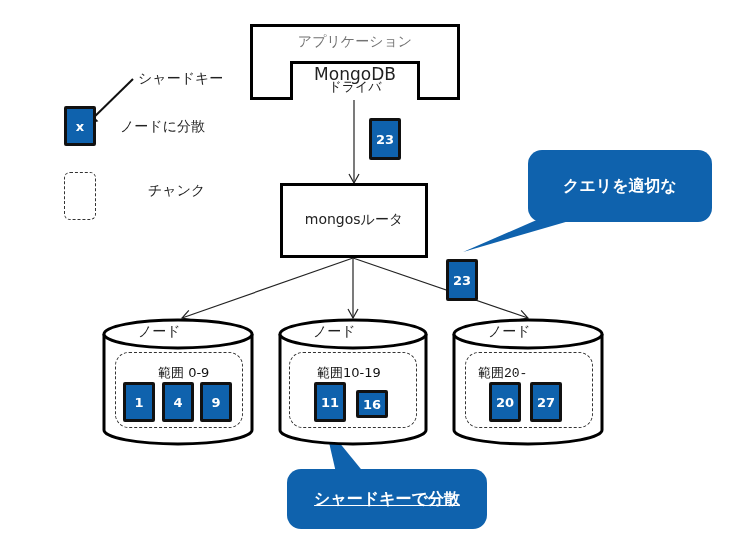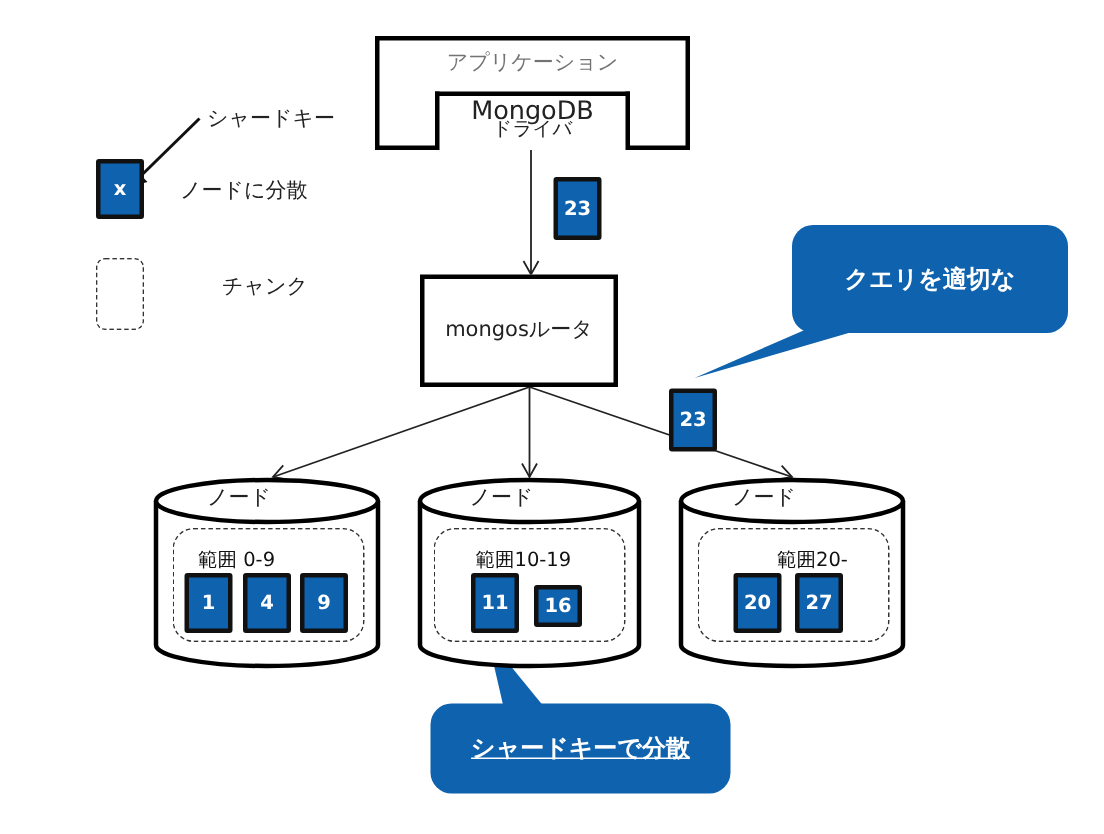--- a/index.html
+++ b/index.html
@@ -62,42 +62,42 @@
 <div class="box" style="left:250px;top:24px;width:210px;height:76px;">
   <div style="position:absolute;left:0;right:0;top:6px;text-align:center;font-size:14px;color:#737373;">アプリケーション</div>
 </div>
 <div class="box" style="left:290px;top:61px;width:130px;height:39px;border-bottom:none;">
   <div style="position:absolute;left:0;right:0;top:4px;text-align:center;font-size:17px;line-height:13px;color:#222;">MongoDB</div>
   <div style="position:absolute;left:0;right:0;top:16px;text-align:center;font-size:13px;line-height:13px;color:#222;">ドライバ</div>
 </div>
 
 <div class="doc" style="left:369px;top:118px;width:32px;height:42px;">23</div>
 
-<div class="box" style="left:280px;top:183px;width:132px;height:75px;">
+<div class="box" style="left:280px;top:183px;width:148px;height:75px;">
   <div style="position:absolute;left:0;right:0;top:25px;text-align:center;font-size:14px;color:#222;">mongosルータ</div>
 </div>
 
 <div class="doc" style="left:446px;top:259px;width:32px;height:42px;">23</div>
 
 <div class="callout" style="left:528px;top:150px;width:184px;height:72px;">
   <div>クエリを適切な</div>
 </div>
 
 <div class="nodelabel" style="left:138px;top:323px;">ノード</div>
 <div class="chunk" style="left:115px;top:352px;width:128px;height:76px;"></div>
-<div class="range" style="left:132px;top:364px;">範囲 0-9</div>
+<div class="range" style="left:158px;top:364px;">範囲 0-9</div>
 <div class="doc" style="left:123px;top:382px;width:32px;height:40px;">1</div>
 <div class="doc" style="left:162px;top:382px;width:32px;height:40px;">4</div>
 <div class="doc" style="left:200px;top:382px;width:32px;height:40px;">9</div>
 
 <div class="nodelabel" style="left:313px;top:323px;">ノード</div>
 <div class="chunk" style="left:289px;top:352px;width:128px;height:76px;"></div>
 <div class="range" style="left:317px;top:364px;">範囲10-19</div>
 <div class="doc" style="left:314px;top:382px;width:32px;height:40px;">11</div>
 <div class="doc" style="left:356px;top:390px;width:32px;height:28px;">16</div>
 
 <div class="nodelabel" style="left:488px;top:323px;">ノード</div>
 <div class="chunk" style="left:465px;top:352px;width:128px;height:76px;"></div>
-<div class="range" style="left:518px;top:364px;">範囲20-</div>
+<div class="range" style="left:478px;top:364px;font-family:Liberation Mono, monospace;">範囲20-</div>
 <div class="doc" style="left:489px;top:382px;width:32px;height:40px;">20</div>
 <div class="doc" style="left:530px;top:382px;width:32px;height:40px;">27</div>
 
 <div class="callout" style="left:287px;top:469px;width:200px;height:60px;text-decoration:underline;">シャードキーで分散</div>
 
 </body></html>

